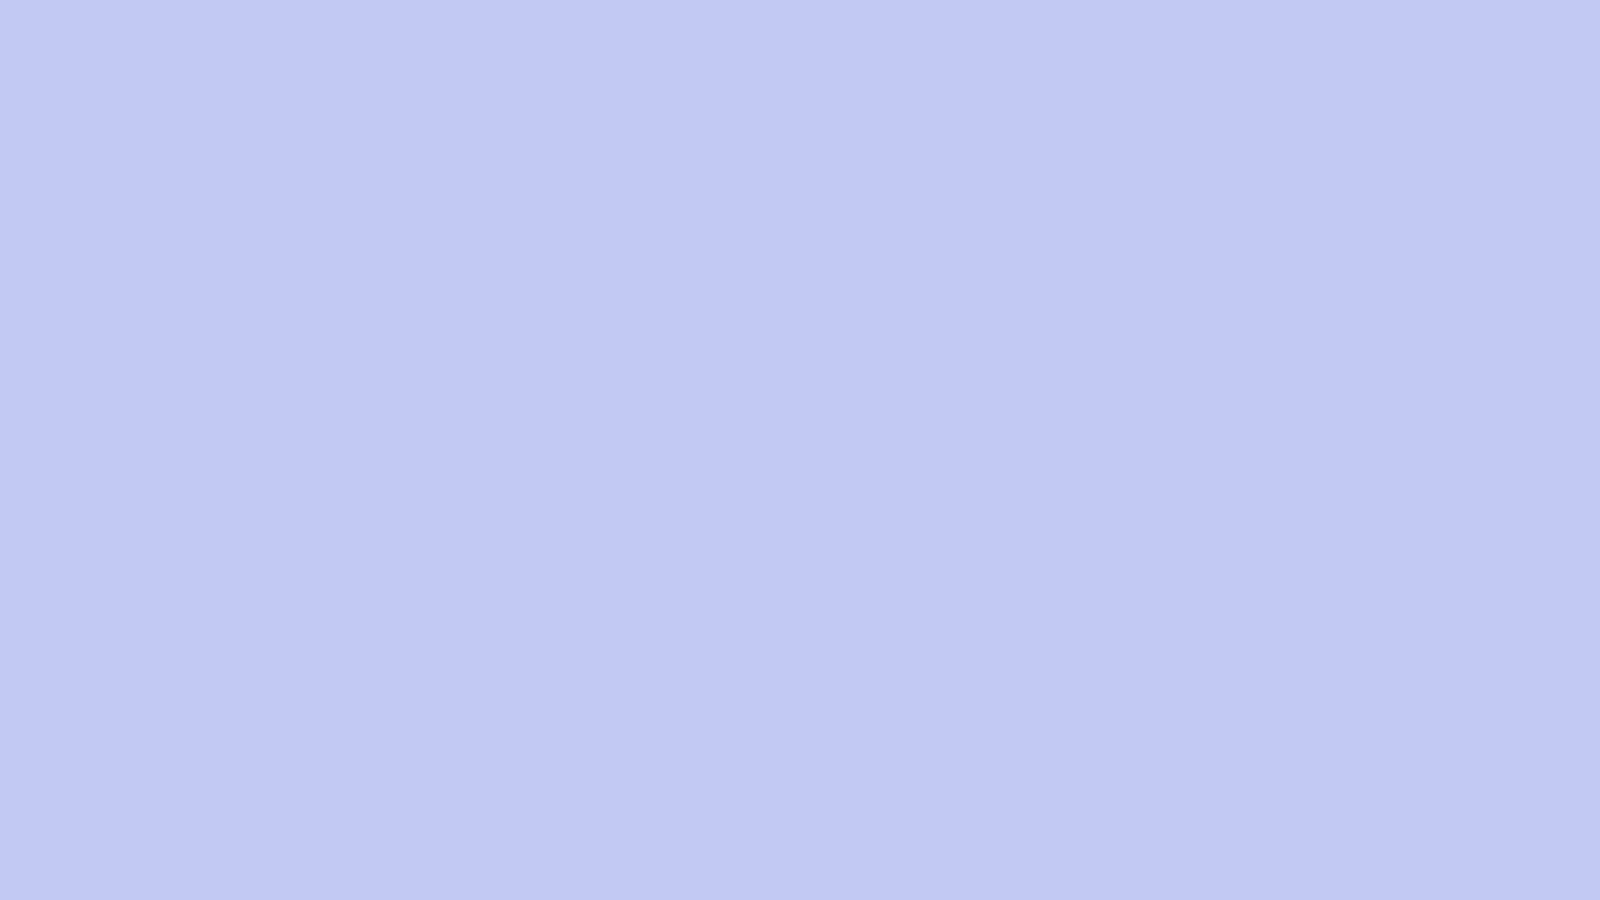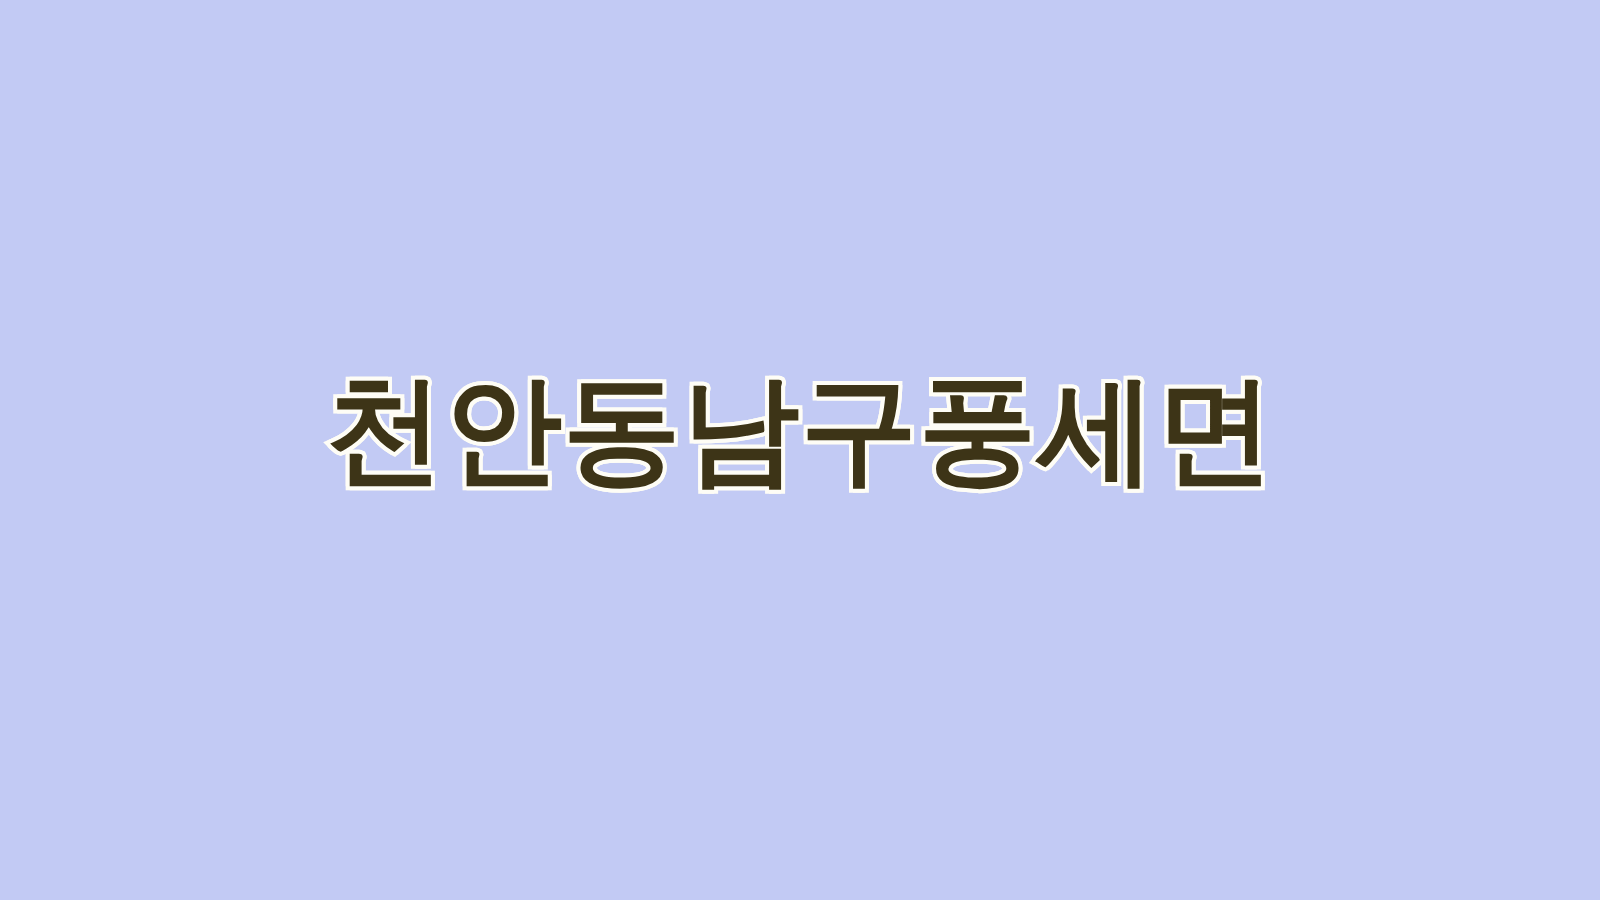--- a/index.html
+++ b/index.html
@@ -70,18 +70,17 @@
     margin-top: 2px;
   }
 </style>
 </head>
 <body>
 
 <div id="canvas" style="background: rgb(194, 202, 244);">
 
   <div id="title-block">
 
-    <span class="title-line" style="color: rgb(61, 52, 23); -webkit-text-stroke: 8px rgb(254, 253, 246); text-shadow: rgb(254, 253, 246) 4px 0px 0px, rgb(254, 253, 246) -4px 0px 0px, rgb(254, 253, 246) 0px 4px 0px, rgb(254, 253, 246) 0px -4px 0px, rgb(254, 253, 246) 3px 3px 0px, rgb(254, 253, 246) -3px 3px 0px, rgb(254, 253, 246) 3px -3px 0px, rgb(254, 253, 246) -3px -3px 0px;">천안동남구풍세면</span>
 
 
   </div>
 
 </div>
 
 </body></html>

